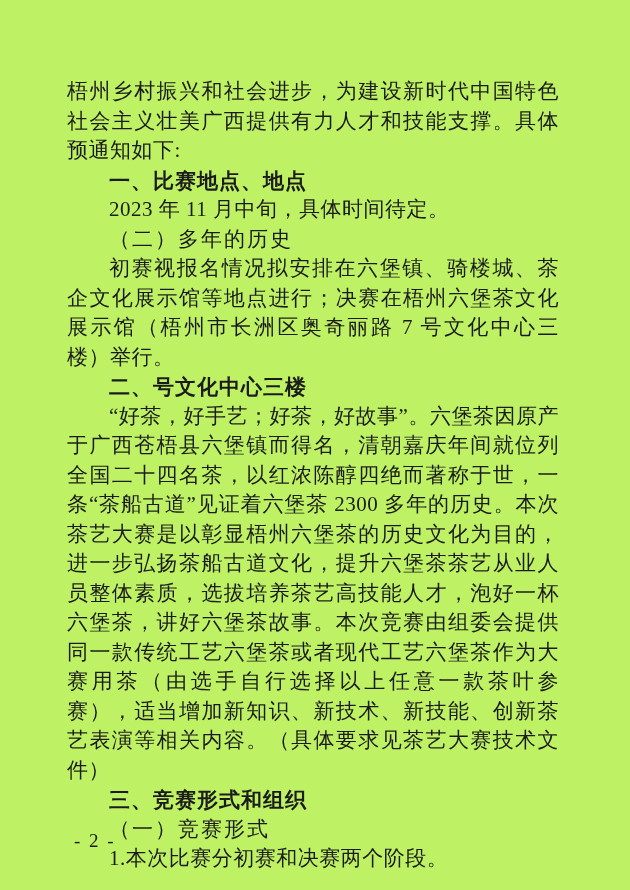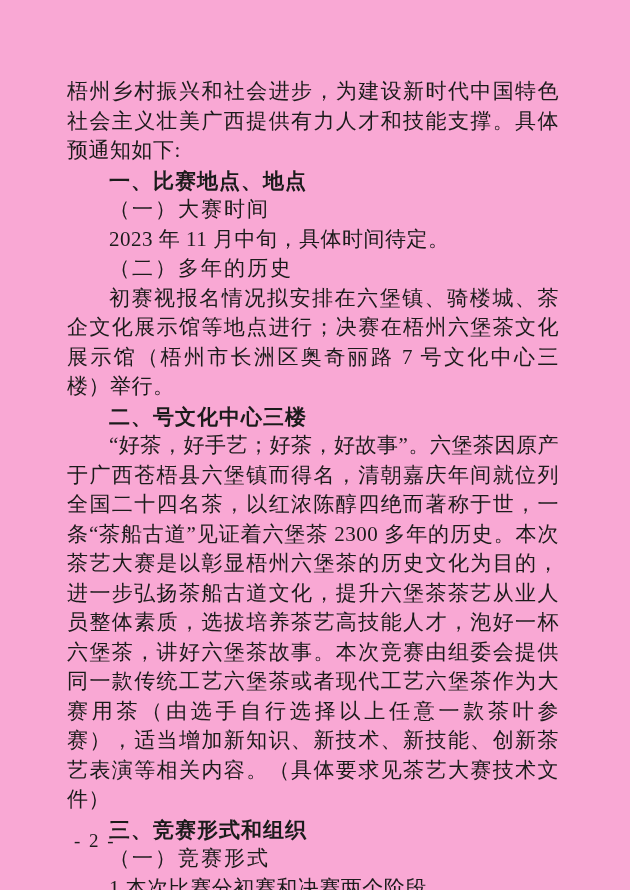--- a/index.html
+++ b/index.html
@@ -4,21 +4,21 @@
 <style>
   html, body {
     margin: 0;
     padding: 0;
     background: #ffffff;
   }
   .page {
     position: relative;
     width: 630px;
     height: 890px;
-    background: #f9a8d4;
+    background: #bef264;
     overflow: hidden;
     font-family: "Liberation Serif", serif;
     color: #1b1b1b;
   }
   .content {
     position: absolute;
     left: 67px;
     top: 77px;
     width: 492px;
   }
@@ -54,21 +54,20 @@
     color: #1b1b1b;
   }
 </style>
 </head>
 <body>
 
 <div class="page">
   <div class="content">
     <p class="para no-indent">梧州乡村振兴和社会进步，为建设新时代中国特色社会主义壮美广西提供有力人才和技能支撑。具体预通知如下:</p>
     <p class="para h1">一、比赛地点、地点</p>
-    <p class="para h2">（一）大赛时间</p>
     <p class="para">2023 年 11 月中旬，具体时间待定。</p>
     <p class="para h2">（二）多年的历史</p>
     <p class="para">初赛视报名情况拟安排在六堡镇、骑楼城、茶企文化展示馆等地点进行；决赛在梧州六堡茶文化展示馆（梧州市长洲区奥奇丽路 7 号文化中心三楼）举行。</p>
     <p class="para h1">二、号文化中心三楼</p>
     <p class="para">“好茶，好手艺；好茶，好故事”。六堡茶因原产于广西苍梧县六堡镇而得名，清朝嘉庆年间就位列全国二十四名茶，以红浓陈醇四绝而著称于世，一条“茶船古道”见证着六堡茶 2300 多年的历史。本次茶艺大赛是以彰显梧州六堡茶的历史文化为目的，进一步弘扬茶船古道文化，提升六堡茶茶艺从业人员整体素质，选拔培养茶艺高技能人才，泡好一杯六堡茶，讲好六堡茶故事。本次竞赛由组委会提供同一款传统工艺六堡茶或者现代工艺六堡茶作为大赛用茶（由选手自行选择以上任意一款茶叶参赛），适当增加新知识、新技术、新技能、创新茶艺表演等相关内容。（具体要求见茶艺大赛技术文件）</p>
     <p class="para h1">三、竞赛形式和组织</p>
     <p class="para h2">（一）竞赛形式</p>
     <p class="para">1.本次比赛分初赛和决赛两个阶段。</p>
 
   </div>

